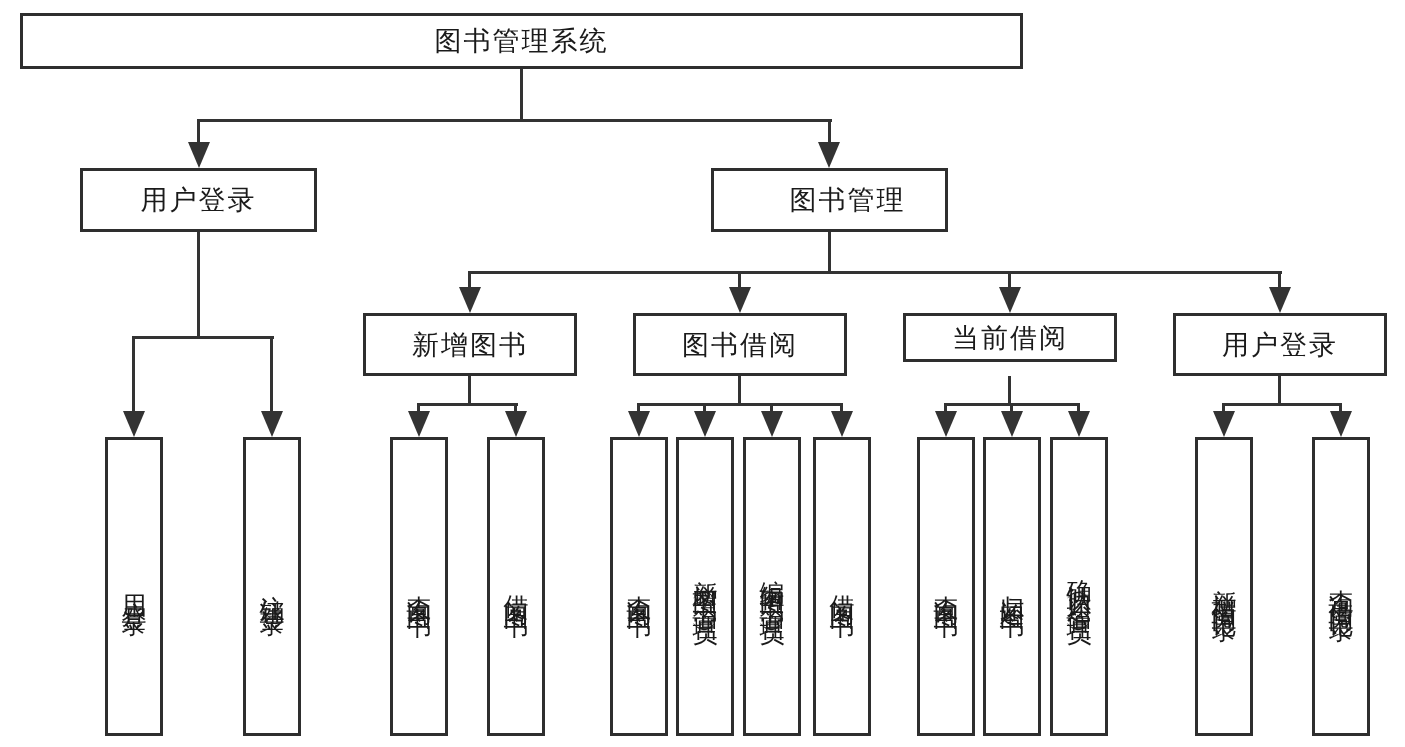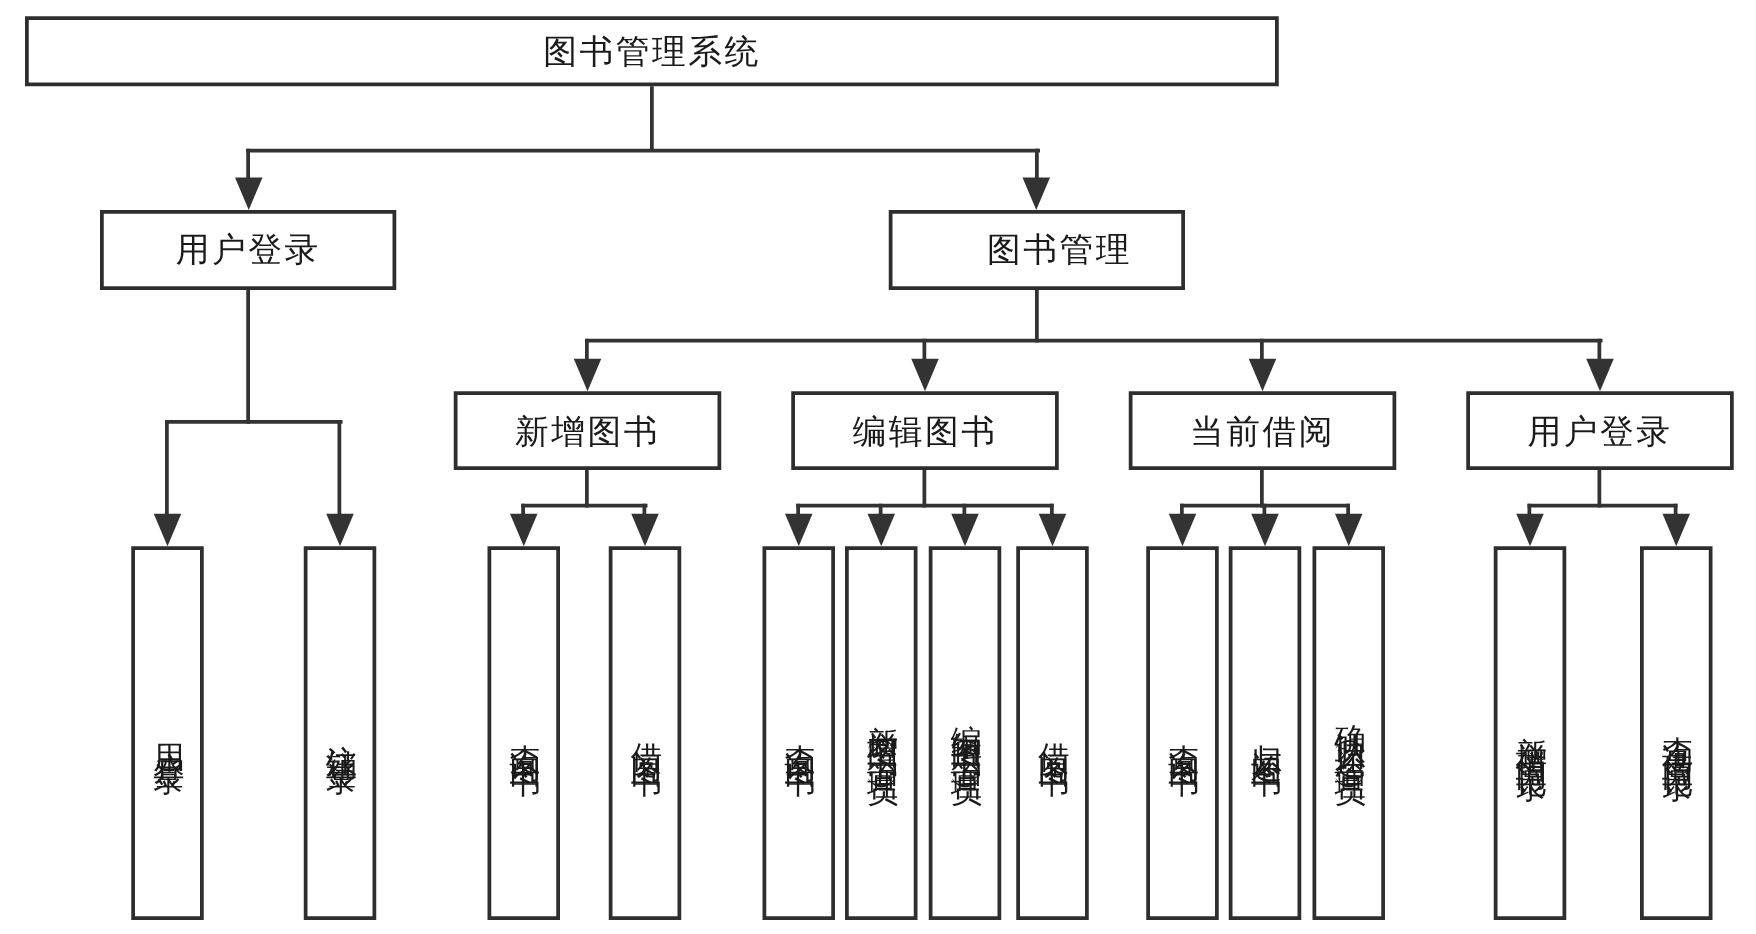--- a/index.html
+++ b/index.html
@@ -41,23 +41,23 @@
 <div class="canvas">
 
   <div class="node" style="left:20px; top:13px; width:1003px; height:56px;">图书管理系统</div>
 
   <div class="node" style="left:80px; top:168px; width:237px; height:64px;">用户登录</div>
 
   <div class="node" style="left:711px; top:168px; width:237px; height:64px;padding-left:36px;">图书管理</div>
 
   <div class="node" style="left:363px; top:313px; width:214px; height:63px;">新增图书</div>
 
-  <div class="node" style="left:633px; top:313px; width:214px; height:63px;">编辑图书</div>
+  <div class="node" style="left:633px; top:313px; width:214px; height:63px;">图书借阅</div>
 
-  <div class="node" style="left:903px; top:313px; width:214px; height:63px;">当前借阅</div>
+  <div class="node" style="left:903px; top:313px; width:214px; height:49px;">当前借阅</div>
 
   <div class="node" style="left:1173px; top:313px; width:214px; height:63px;">用户登录</div>
 
   <div class="node vnode" style="left:105px; top:437px; width:58px; height:299px;">用户登录</div>
 
   <div class="node vnode" style="left:243px; top:437px; width:58px; height:299px;">注销登录</div>
 
   <div class="node vnode" style="left:390px; top:437px; width:58px; height:299px;">查询图书</div>
 
   <div class="node vnode" style="left:487px; top:437px; width:58px; height:299px;">借阅图书</div>

